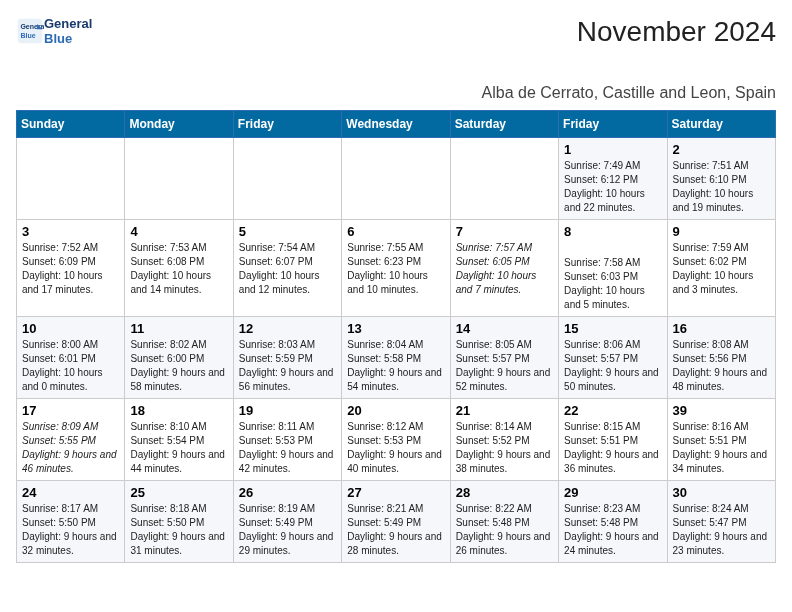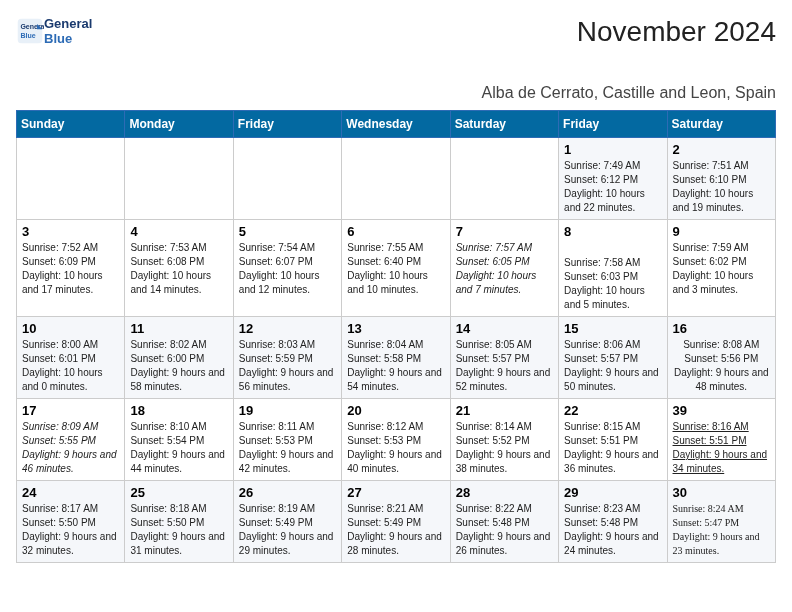--- a/index.html
+++ b/index.html
@@ -154,21 +154,21 @@
         </td>
         <td>
           <span class="day-number">5</span>
           <div class="cell-text" style="white-space: pre-line;">Sunrise: 7:54 AM
 Sunset: 6:07 PM
 Daylight: 10 hours and 12 minutes.</div>
         </td>
         <td>
           <span class="day-number">6</span>
           <div class="cell-text" style="white-space: pre-line;">Sunrise: 7:55 AM
-Sunset: 6:40 PM
+Sunset: 6:23 PM
 Daylight: 10 hours and 10 minutes.</div>
         </td>
         <td>
           <span class="day-number">7</span>
           <div class="cell-text" style="white-space: pre-line; font-style: italic;">Sunrise: 7:57 AM
 Sunset: 6:05 PM
 Daylight: 10 hours and 7 minutes.</div>
         </td>
         <td>
           <span class="day-number">8</span>
@@ -215,21 +215,21 @@
 Daylight: 9 hours and 52 minutes.</div>
         </td>
         <td>
           <span class="day-number">15</span>
           <div class="cell-text" style="white-space: pre-line;">Sunrise: 8:06 AM
 Sunset: 5:57 PM
 Daylight: 9 hours and 50 minutes.</div>
         </td>
         <td>
           <span class="day-number">16</span>
-          <div class="cell-text" style="white-space: pre-line; text-align: center;">Sunrise: 8:08 AM
+          <div class="cell-text" style="white-space: pre-line;">Sunrise: 8:08 AM
 Sunset: 5:56 PM
 Daylight: 9 hours and 48 minutes.</div>
         </td>
       </tr>
       <tr>
         <td>
           <span class="day-number">17</span>
           <div class="cell-text" style="white-space: pre-line; font-style: italic;">Sunrise: 8:09 AM
 Sunset: 5:55 PM
 Daylight: 9 hours and 46 minutes.</div>
@@ -259,21 +259,21 @@
 Daylight: 9 hours and 38 minutes.</div>
         </td>
         <td>
           <span class="day-number">22</span>
           <div class="cell-text" style="white-space: pre-line;">Sunrise: 8:15 AM
 Sunset: 5:51 PM
 Daylight: 9 hours and 36 minutes.</div>
         </td>
         <td>
           <span class="day-number">39</span>
-          <div class="cell-text" style="white-space: pre-line; text-decoration: underline;">Sunrise: 8:16 AM
+          <div class="cell-text" style="white-space: pre-line;">Sunrise: 8:16 AM
 Sunset: 5:51 PM
 Daylight: 9 hours and 34 minutes.</div>
         </td>
       </tr>
       <tr>
         <td>
           <span class="day-number">24</span>
           <div class="cell-text" style="white-space: pre-line;">Sunrise: 8:17 AM
 Sunset: 5:50 PM
 Daylight: 9 hours and 32 minutes.</div>
@@ -303,19 +303,19 @@
 Daylight: 9 hours and 26 minutes.</div>
         </td>
         <td>
           <span class="day-number">29</span>
           <div class="cell-text" style="white-space: pre-line;">Sunrise: 8:23 AM
 Sunset: 5:48 PM
 Daylight: 9 hours and 24 minutes.</div>
         </td>
         <td>
           <span class="day-number">30</span>
-          <div class="cell-text" style="white-space: pre-line; font-family: Liberation Serif, serif;">Sunrise: 8:24 AM
+          <div class="cell-text" style="white-space: pre-line;">Sunrise: 8:24 AM
 Sunset: 5:47 PM
 Daylight: 9 hours and 23 minutes.</div>
         </td>
       </tr>
     </tbody>
 </table>
 
 </body></html>

